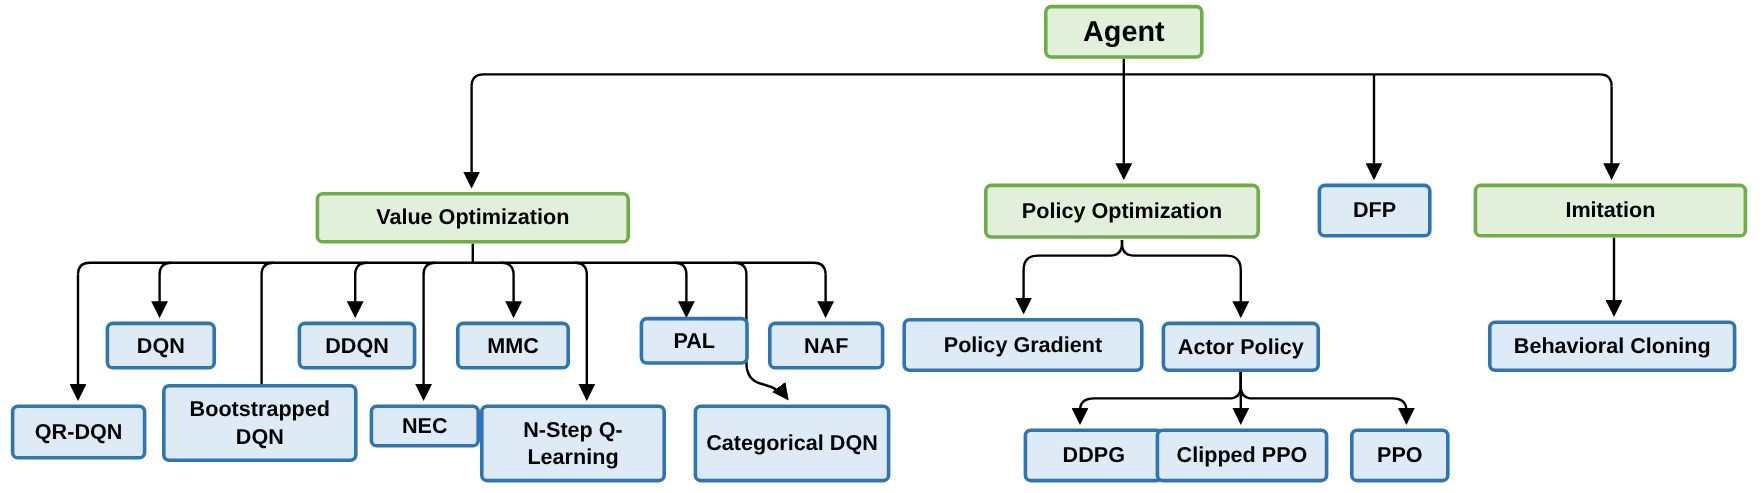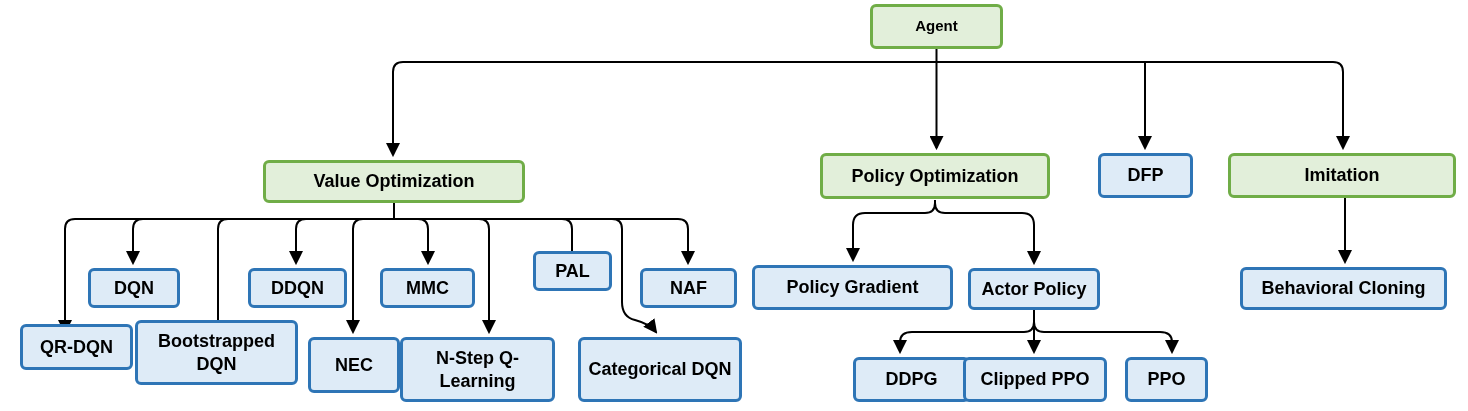--- a/index.html
+++ b/index.html
@@ -35,21 +35,21 @@
     padding: 2px 6px;
   }
   .node.green {
     background: var(--green-fill, #E2EFDA);
     border: 3px solid var(--green-border, #70AD47);
   }
   .node.blue {
     background: var(--blue-fill, #DEEBF7);
     border: 3px solid var(--blue-border, #2E75B6);
   }
-  .node.root { font-size: 15px; }
+  .node.root { font-size: 24px; }
   path.wire {
     stroke: var(--line-color, #000000);
     stroke-width: 2;
     fill: none;
   }
 </style>
 </head>
 <body>
 
 <div id="canvas">
@@ -102,29 +102,29 @@
   <div class="node blue" style="left:1098px; top:153px; width:95px; height:45px;">DFP</div>
 
   <div class="node green" style="left:1228px; top:153px; width:228px; height:45px;">Imitation</div>
 
   <div class="node blue" style="left:88px; top:268px; width:92px; height:40px;">DQN</div>
 
   <div class="node blue" style="left:248px; top:268px; width:99px; height:40px;">DDQN</div>
 
   <div class="node blue" style="left:380px; top:268px; width:95px; height:40px;">MMC</div>
 
-  <div class="node blue" style="left:533px; top:251px; width:79px; height:40px;">PAL</div>
+  <div class="node blue" style="left:533px; top:264px; width:91px; height:40px;">PAL</div>
 
   <div class="node blue" style="left:640px; top:268px; width:97px; height:40px;">NAF</div>
 
-  <div class="node blue" style="left:9px; top:324px; width:113px; height:46px;margin-left:11px;">QR-DQN</div>
+  <div class="node blue" style="left:9px; top:337px; width:113px; height:46px;">QR-DQN</div>
 
   <div class="node blue" style="left:135px; top:320px; width:163px; height:65px;">Bootstrapped DQN</div>
 
-  <div class="node blue" style="left:308px; top:337px; width:92px; height:56px;">NEC</div>
+  <div class="node blue" style="left:308px; top:337px; width:92px; height:36px;">NEC</div>
 
   <div class="node blue" style="left:400px; top:337px; width:155px; height:65px;">N-Step Q-Learning</div>
 
   <div class="node blue" style="left:578px; top:337px; width:164px; height:65px;">Categorical DQN</div>
 
   <div class="node blue" style="left:752px; top:265px; width:201px; height:45px;">Policy Gradient</div>
 
   <div class="node blue" style="left:968px; top:268px; width:132px; height:42px;">Actor Policy</div>
 
   <div class="node blue" style="left:853px; top:357px; width:117px; height:45px;">DDPG</div>

